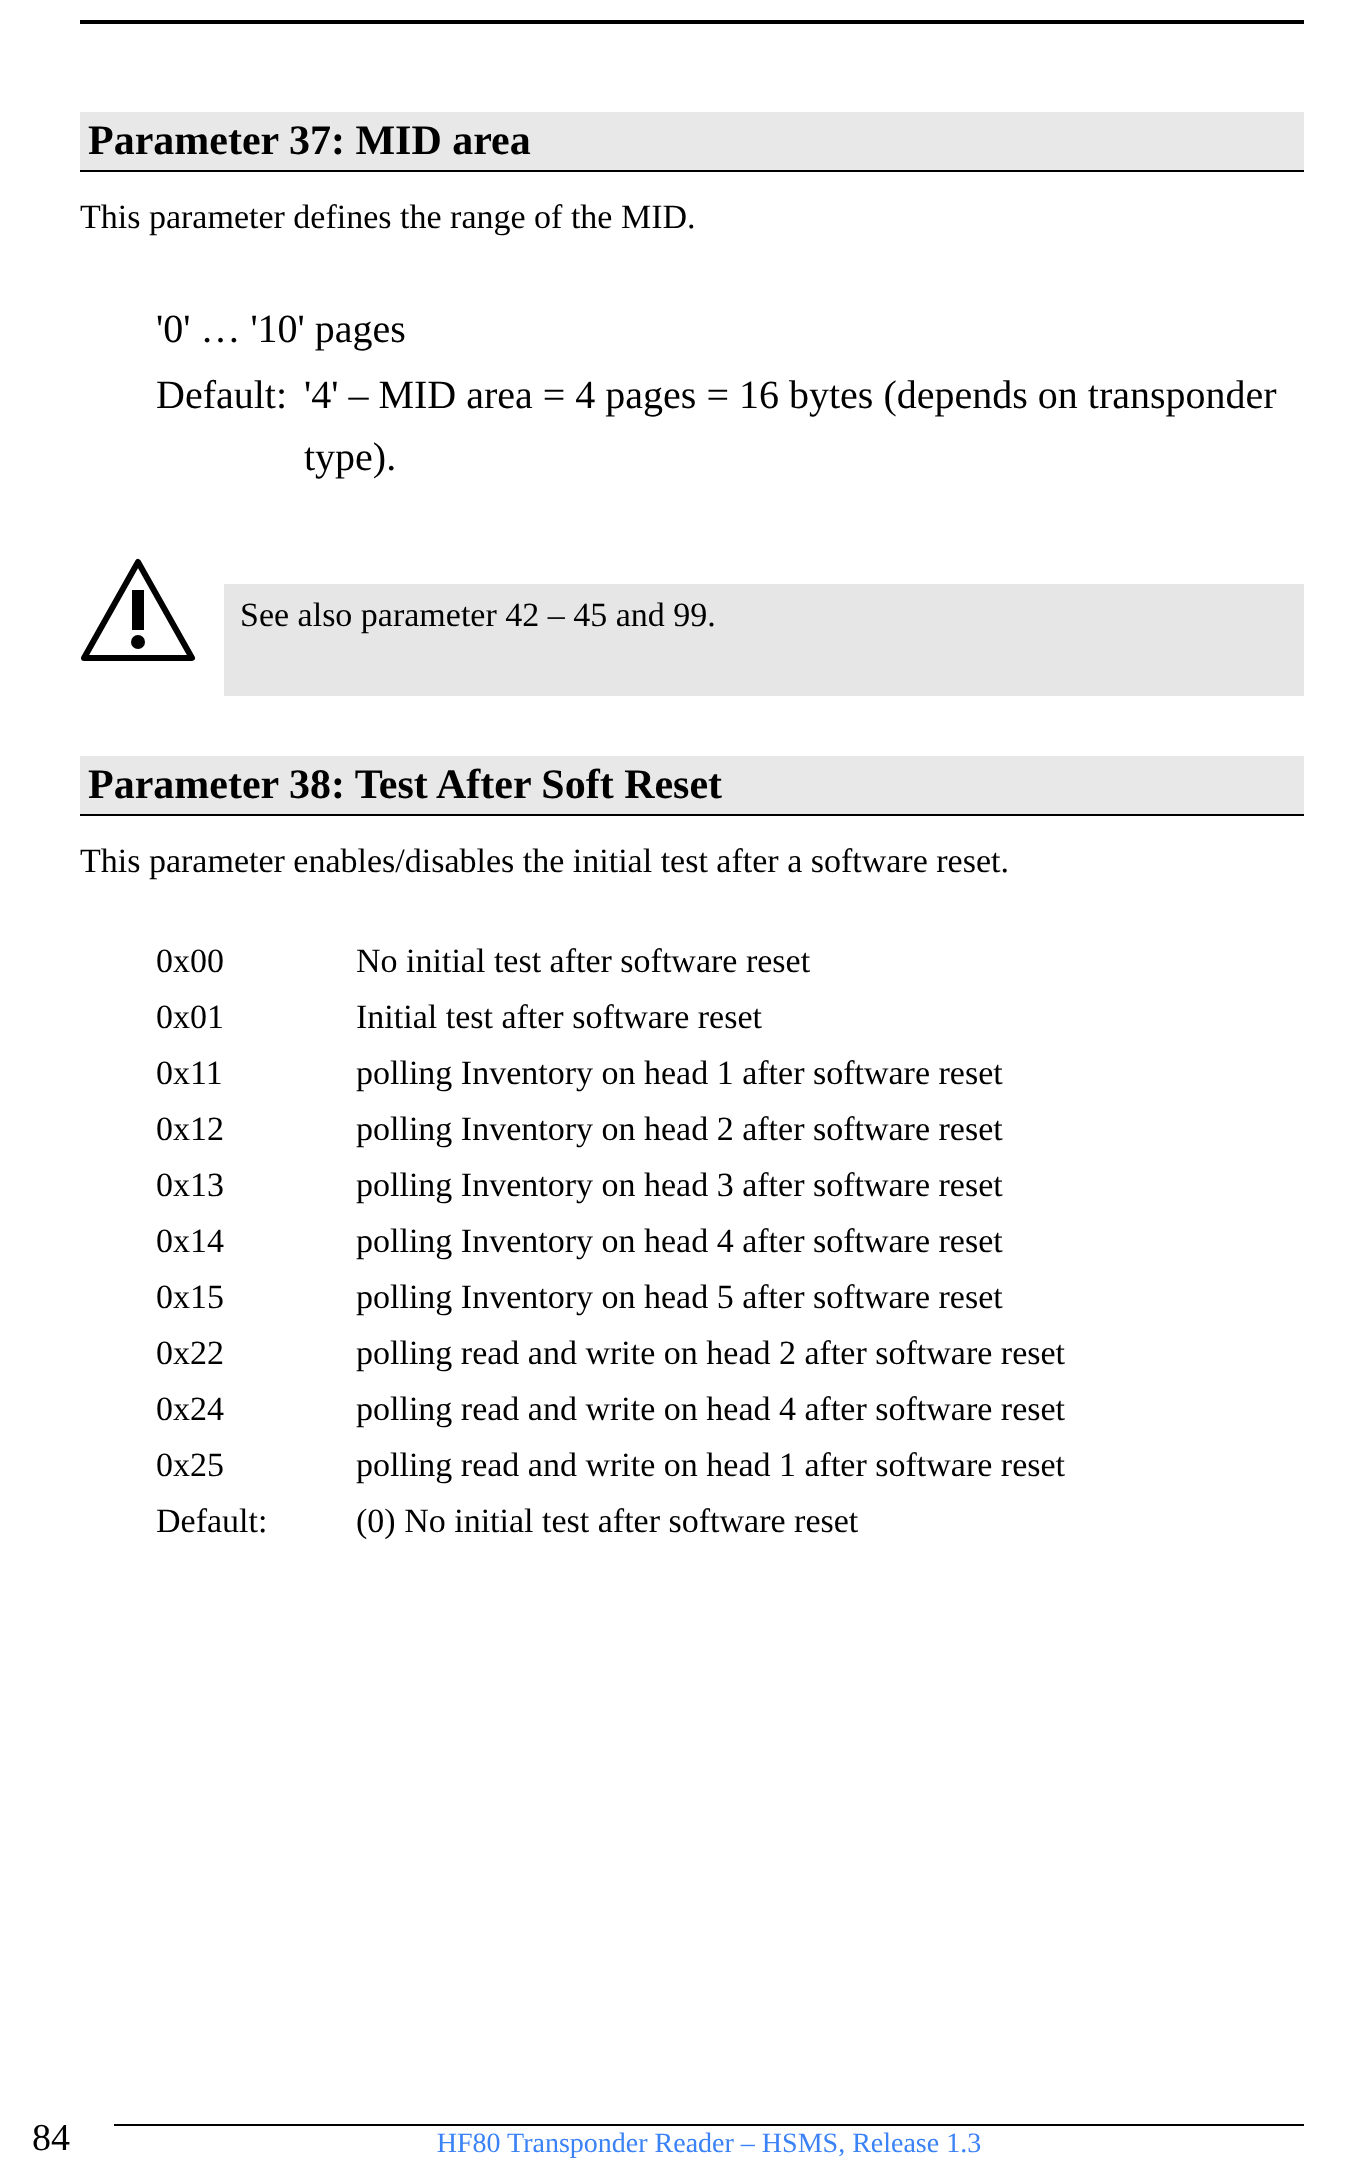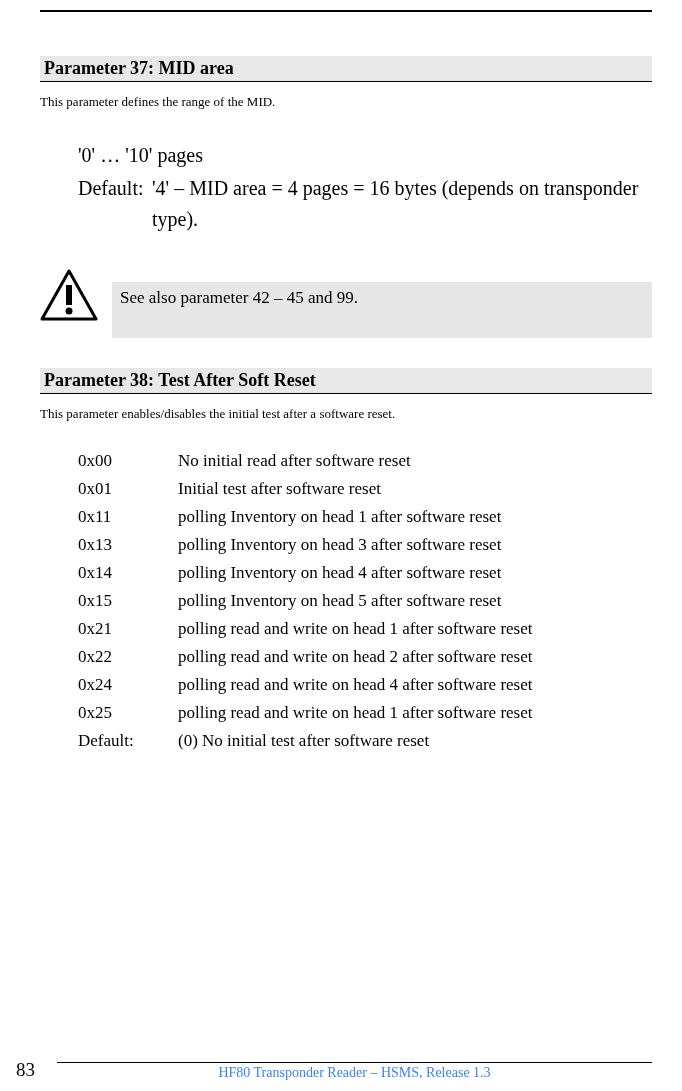--- a/index.html
+++ b/index.html
@@ -14,27 +14,27 @@
     .page {
       padding: 0 30px 0 40px;
     }
     .top-rule {
       border-top: 2px solid #000;
       margin: 10px 0 0 0;
     }
     .section-header {
       background: #e8e8e8;
       font-weight: bold;
-      font-size: 18px;
+      font-size: 21px;
       padding: 2px 4px;
       margin-top: 44px;
       border-bottom: 1.5px solid #000;
     }
     .body-text {
-      font-size: 13px;
+      font-size: 17px;
       margin-top: 10px;
       line-height: 1.5;
     }
     .indent-block {
       margin: 28px 0 0 38px;
       font-size: 20px;
       line-height: 1.55;
     }
     .default-row {
       display: flex;
@@ -137,66 +137,66 @@
     </div>
     <div class="note-box">See also parameter 42 – 45 and 99.</div>
   </div>
 
   <div class="section-header second">Parameter 38: Test After Soft Reset</div>
   <div class="body-text">This parameter enables/disables the initial test after a software reset.</div>
 
   <div class="values-block" id="values-block">
       <div class="value-row">
         <div class="value-code">0x00</div>
-        <div class="value-desc">No initial read after software reset</div>
+        <div class="value-desc">No initial test after software reset</div>
       </div>
       <div class="value-row">
         <div class="value-code">0x01</div>
         <div class="value-desc">Initial test after software reset</div>
       </div>
       <div class="value-row">
         <div class="value-code">0x11</div>
         <div class="value-desc">polling Inventory on head 1 after software reset</div>
       </div>
       <div class="value-row">
+        <div class="value-code">0x12</div>
+        <div class="value-desc">polling Inventory on head 2 after software reset</div>
+      </div>
+      <div class="value-row">
         <div class="value-code">0x13</div>
         <div class="value-desc">polling Inventory on head 3 after software reset</div>
       </div>
       <div class="value-row">
         <div class="value-code">0x14</div>
         <div class="value-desc">polling Inventory on head 4 after software reset</div>
       </div>
       <div class="value-row">
         <div class="value-code">0x15</div>
         <div class="value-desc">polling Inventory on head 5 after software reset</div>
       </div>
       <div class="value-row">
-        <div class="value-code">0x21</div>
-        <div class="value-desc">polling read and write on head 1 after software reset</div>
-      </div>
-      <div class="value-row">
         <div class="value-code">0x22</div>
         <div class="value-desc">polling read and write on head 2 after software reset</div>
       </div>
       <div class="value-row">
         <div class="value-code">0x24</div>
         <div class="value-desc">polling read and write on head 4 after software reset</div>
       </div>
       <div class="value-row">
         <div class="value-code">0x25</div>
         <div class="value-desc">polling read and write on head 1 after software reset</div>
       </div>
       <div class="value-row">
         <div class="value-code">Default:</div>
         <div class="value-desc">(0) No initial test after software reset</div>
       </div>
     </div>
 </div>
 
 <div class="footer">
   <div class="footer-line">
-    <div class="page-num">83</div>
+    <div class="page-num">84</div>
     <div class="footer-rule-wrap">
       <div class="footer-rule"></div>
       <div class="footer-text">HF80 Transponder Reader – HSMS, Release 1.3</div>
     </div>
   </div>
 </div>
 
 </body></html>

